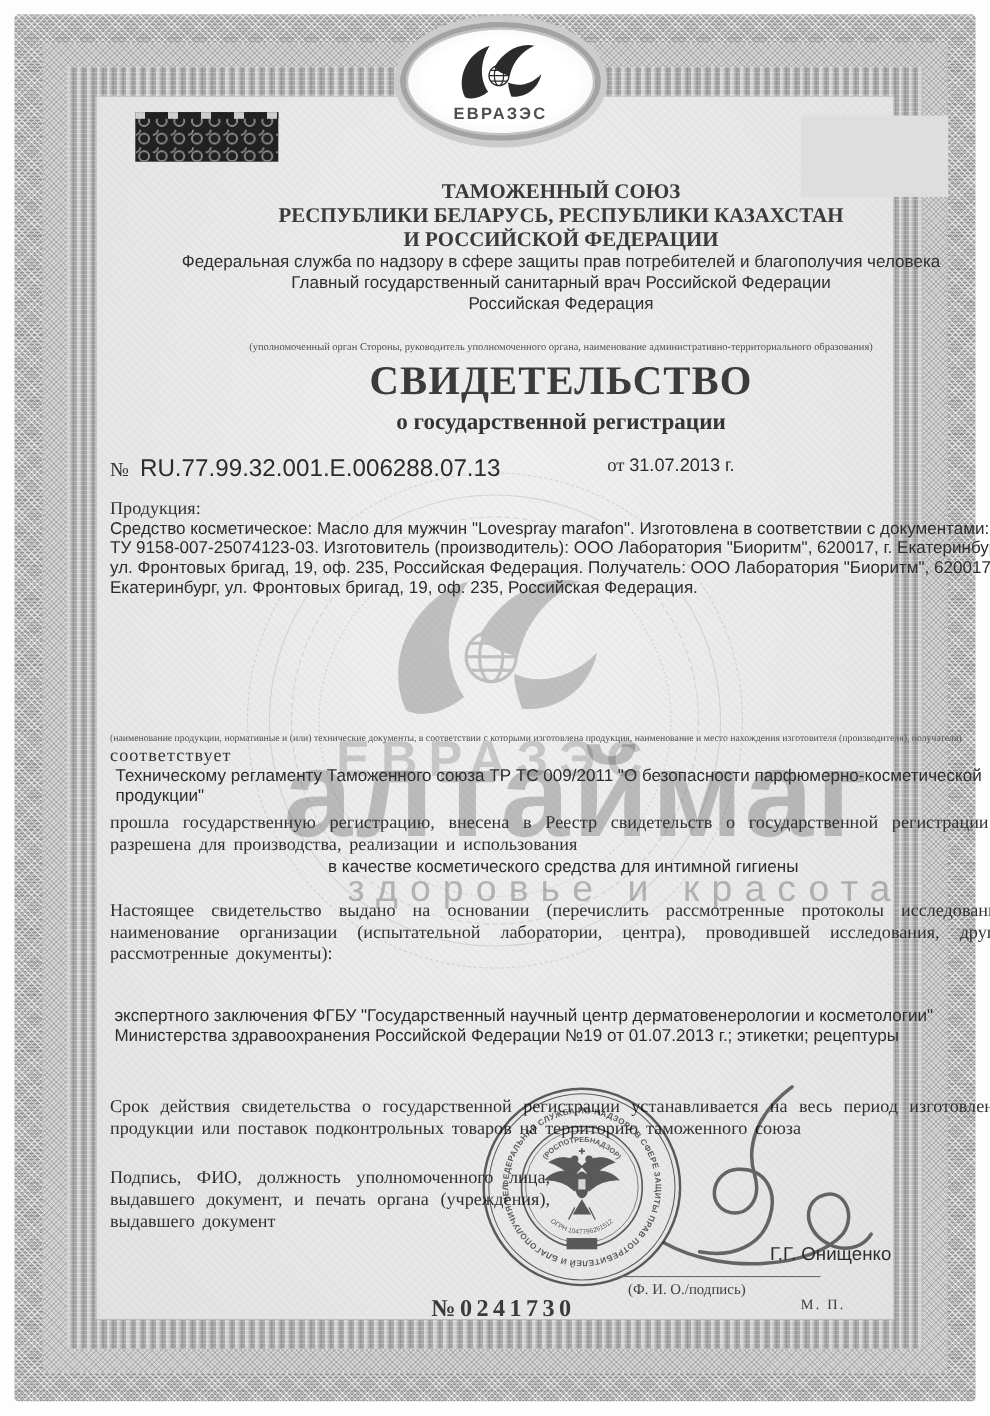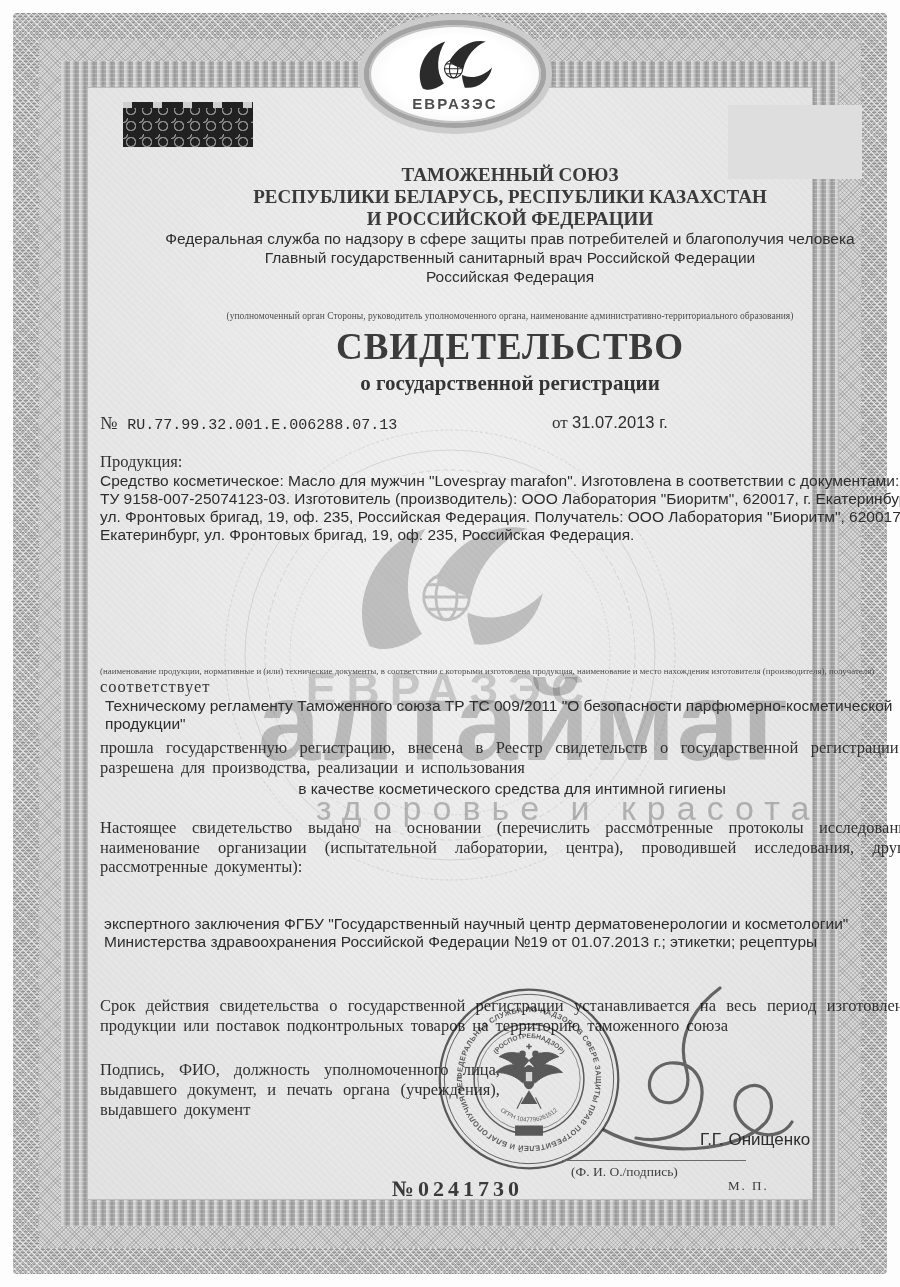--- a/index.html
+++ b/index.html
@@ -59,21 +59,21 @@
   .content{position:absolute;left:88px;top:88px;width:844px;padding:0 12px;box-sizing:border-box;z-index:3;}
   .t-center{text-align:center;}
   .org-serif{font-weight:bold;font-size:19px;line-height:1.16;color:#3a3a3a;}
   .org-sans{font-family:"Liberation Sans",sans-serif;font-size:15.5px;line-height:1.22;color:#2e2e2e;}
   .org-block{margin-top:76px;}
   .auth-caption{margin-top:24px;font-size:9.5px;color:#4c4c4c;text-align:center;white-space:nowrap;}
   .h1{margin-top:4px;text-align:center;font-weight:bold;font-size:37px;letter-spacing:1px;color:#3b3b3b;}
   .h2{margin-top:3px;text-align:center;font-weight:bold;font-size:21px;color:#343434;}
   .num-row{position:relative;margin-top:17px;font-size:17px;height:22px;}
   .no-sign{font-size:18px;}
-  .no-value{font-family:Liberation Mono, monospace;font-size:15px;margin-left:10px;color:#2c2c2c;}
+  .no-value{font-family:Liberation Sans, sans-serif;font-size:22px;margin-left:10px;color:#2c2c2c;}
   .date-part{position:absolute;left:452px;top:0;}
   .date-val{font-family:"Liberation Sans",sans-serif;font-size:16.5px;color:#2c2c2c;text-align:center;}
   .product-label{margin-top:17px;font-size:16.5px;}
   .sans-para{font-family:"Liberation Sans",sans-serif;font-size:15.5px;line-height:1.17;color:#2c2c2c;}
   .serif-para{font-size:16.5px;line-height:1.2;text-align:justify;word-spacing:3px;color:#303030;}
   .product-caption{margin-top:122px;font-size:9px;color:#4c4c4c;white-space:nowrap;
                    transform:scaleX(.985);transform-origin:left;}
   .sootv{margin-top:3px;font-size:16.5px;letter-spacing:1px;line-height:1;}
   .tech-reg{margin-top:1px;margin-left:5px;}
   .usage{margin-top:2px;margin-left:4px;text-align:center;}

